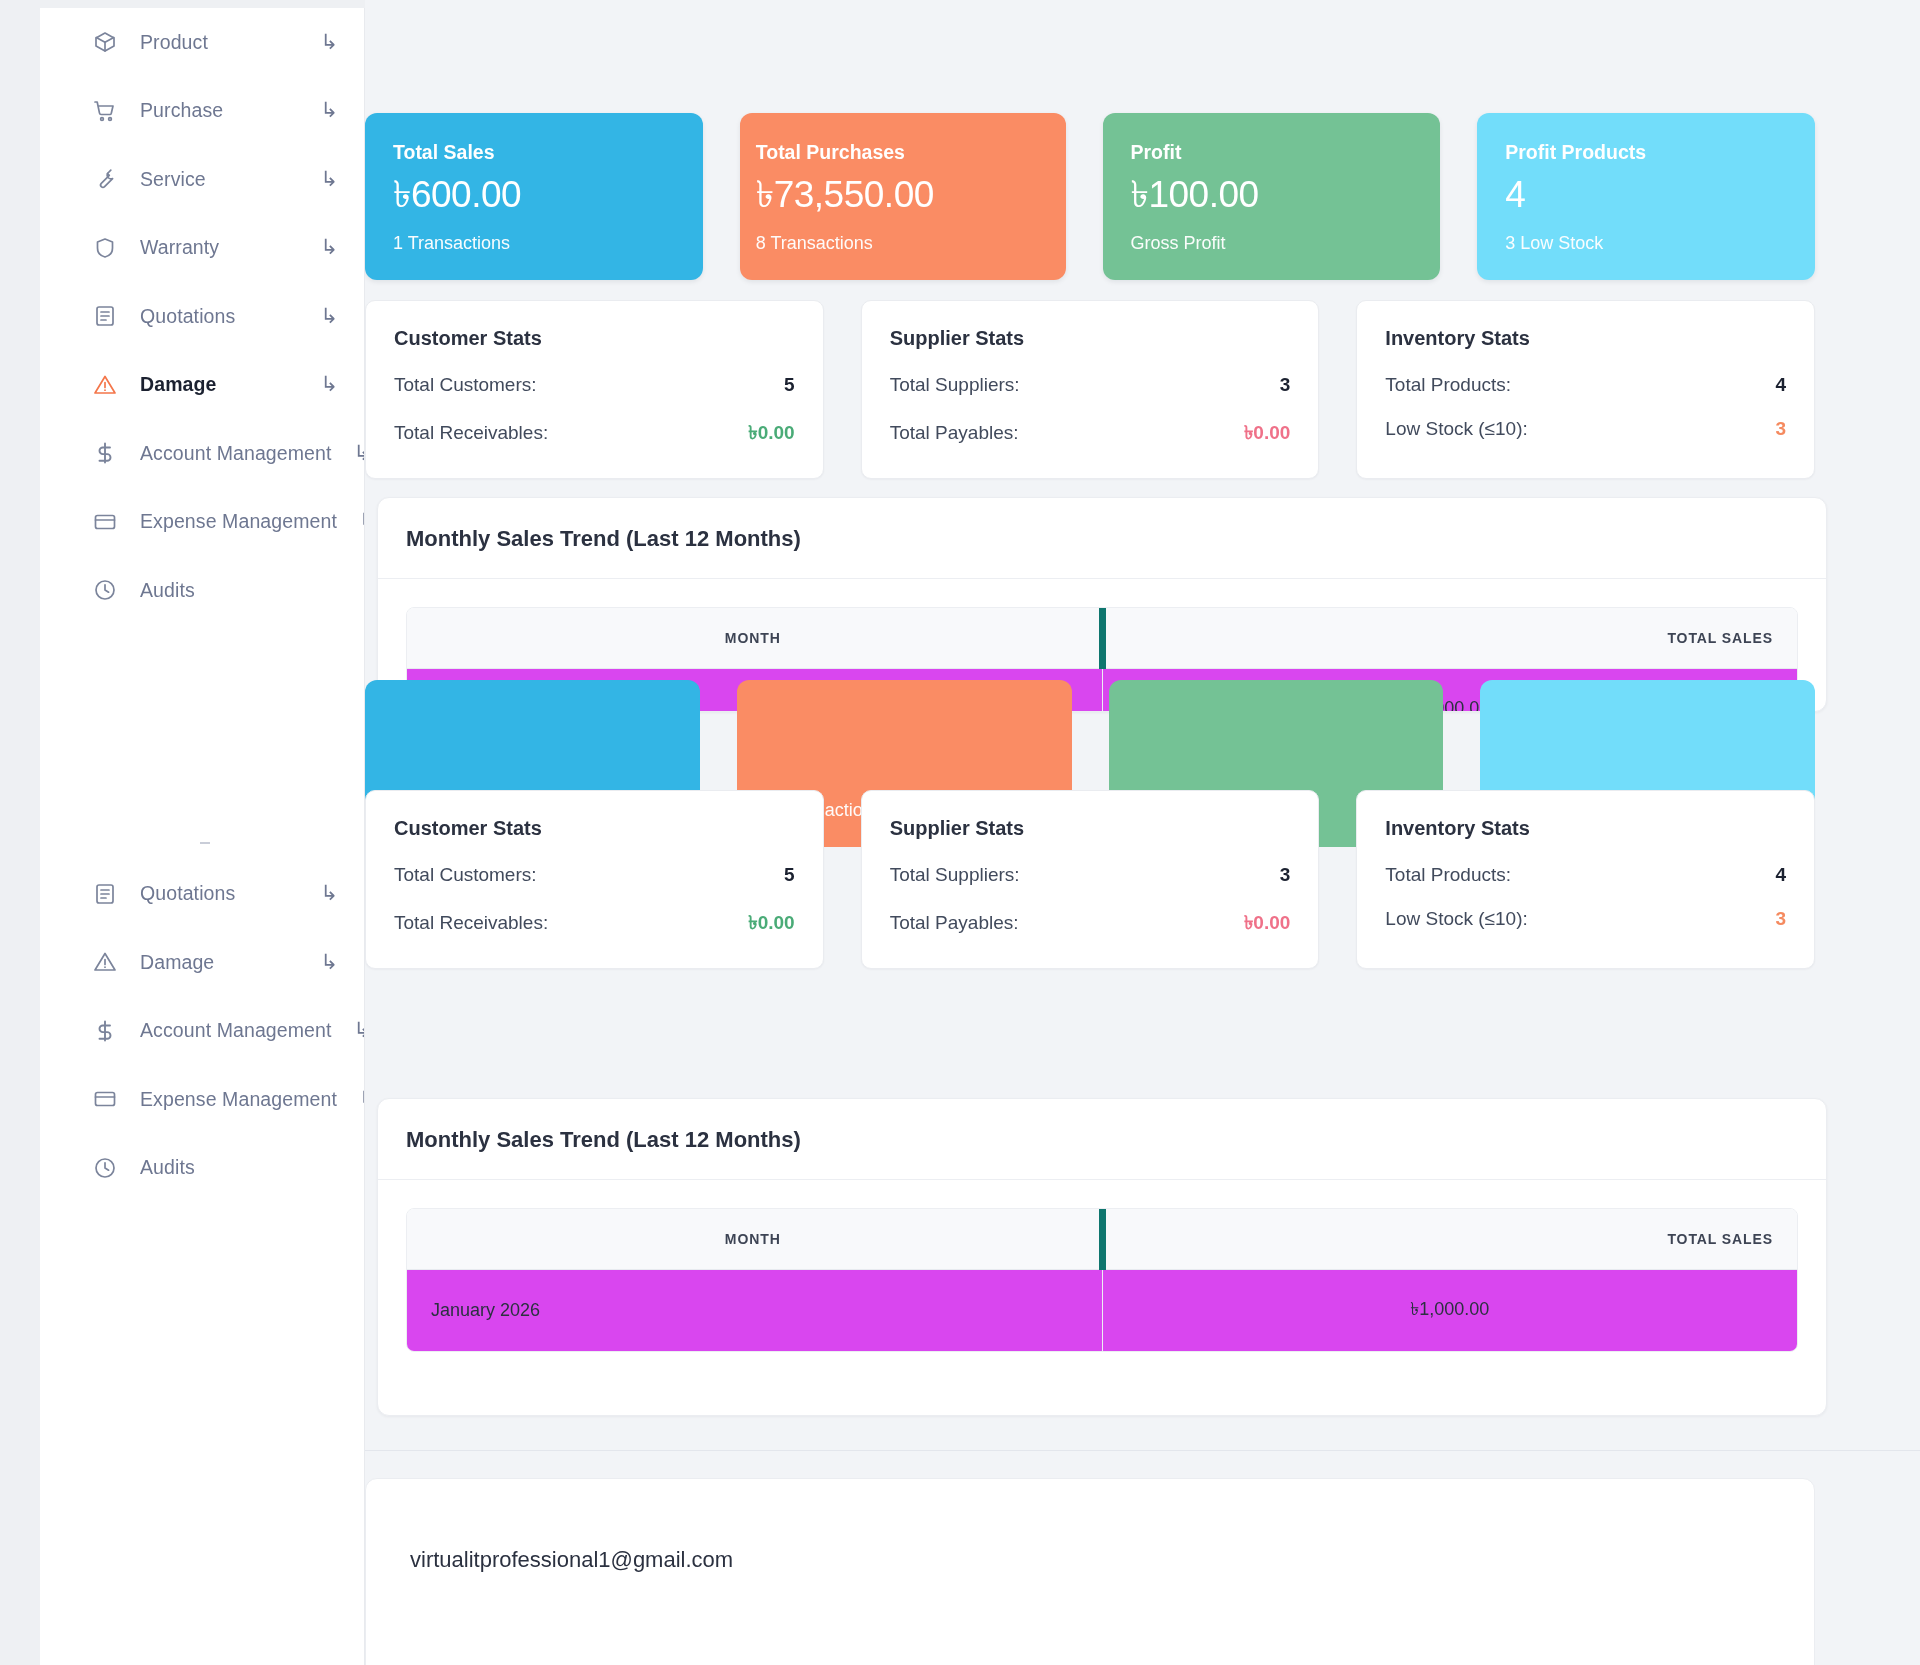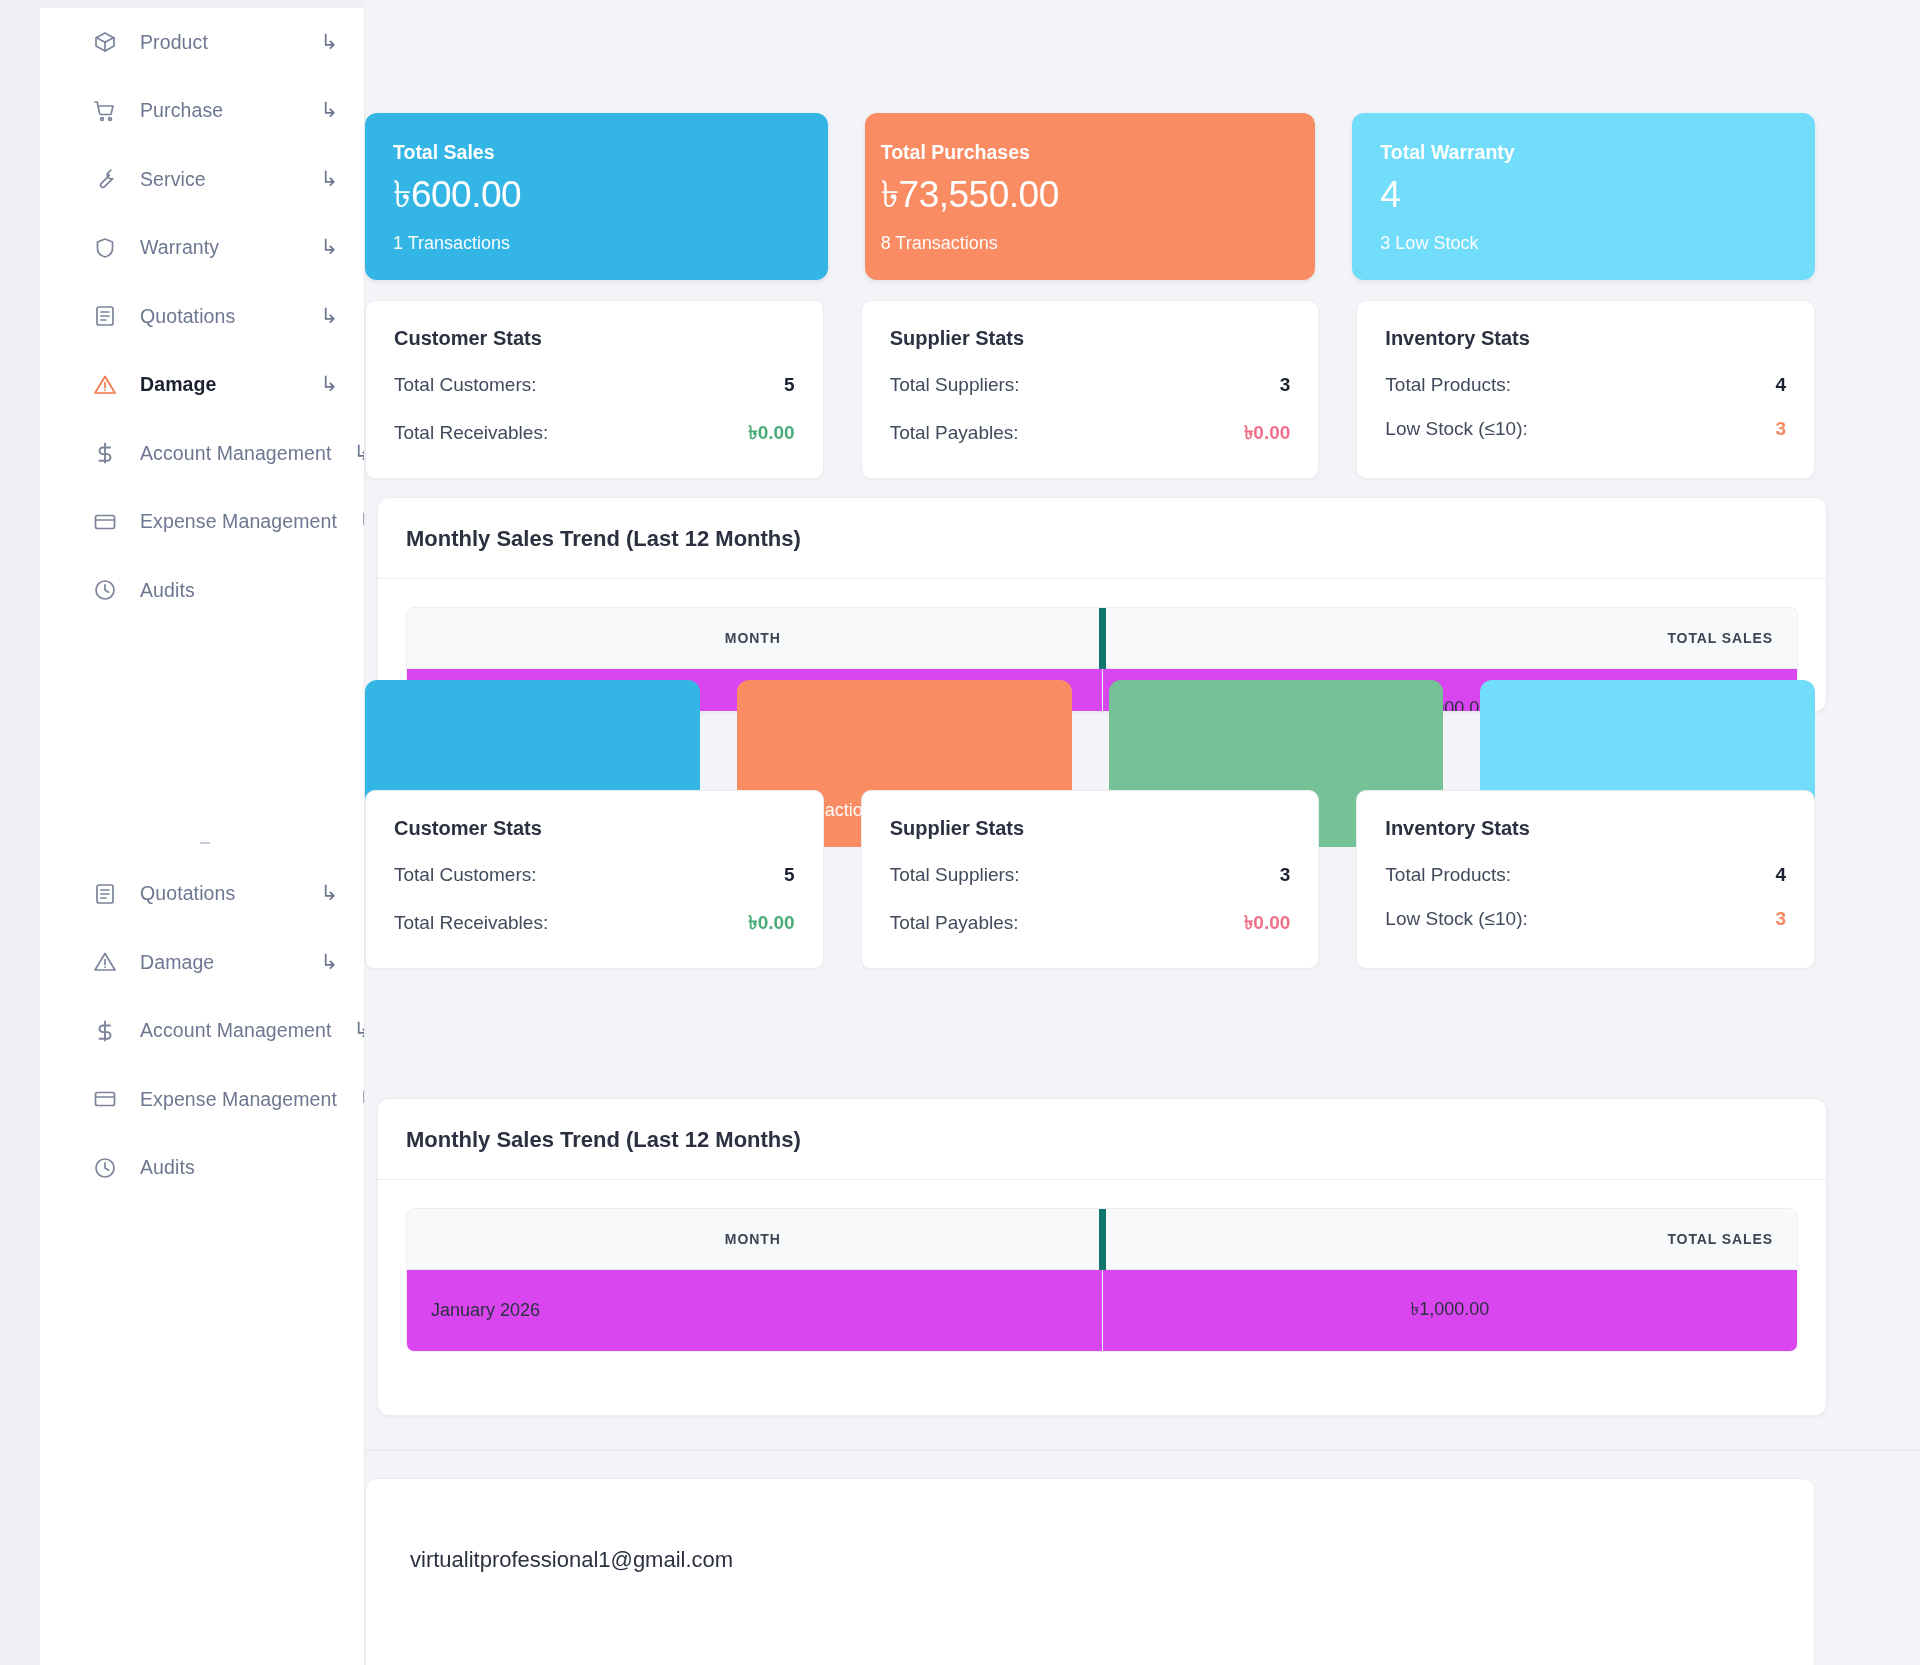--- a/index.html
+++ b/index.html
@@ -396,22 +396,27 @@
         <div class="kpi" style="background: rgb(51, 181, 229);">
           <div class="kpi-title">Total Sales</div>
           <div class="kpi-value">৳600.00</div>
           <div class="kpi-sub">1 Transactions</div>
         </div>
         <div class="kpi" style="background: rgb(250, 140, 100); padding-left: 16px;">
           <div class="kpi-title">Total Purchases</div>
           <div class="kpi-value">৳73,550.00</div>
           <div class="kpi-sub">8 Transactions</div>
         </div>
+        <div class="kpi" style="background: rgb(116, 194, 149);">
+          <div class="kpi-title">Profit</div>
+          <div class="kpi-value">৳100.00</div>
+          <div class="kpi-sub">Gross Profit</div>
+        </div>
         <div class="kpi" style="background: rgb(114, 221, 250);">
-          <div class="kpi-title">Total Warranty</div>
+          <div class="kpi-title">Profit Products</div>
           <div class="kpi-value">4</div>
           <div class="kpi-sub">3 Low Stock</div>
         </div>
       </section>
 
     <section class="stats-row r1" id="stats-top">
         <div class="stat-card">
           <div class="stat-title">Customer Stats</div>
           <div class="stat-line">
             <span>Total Customers:</span>

